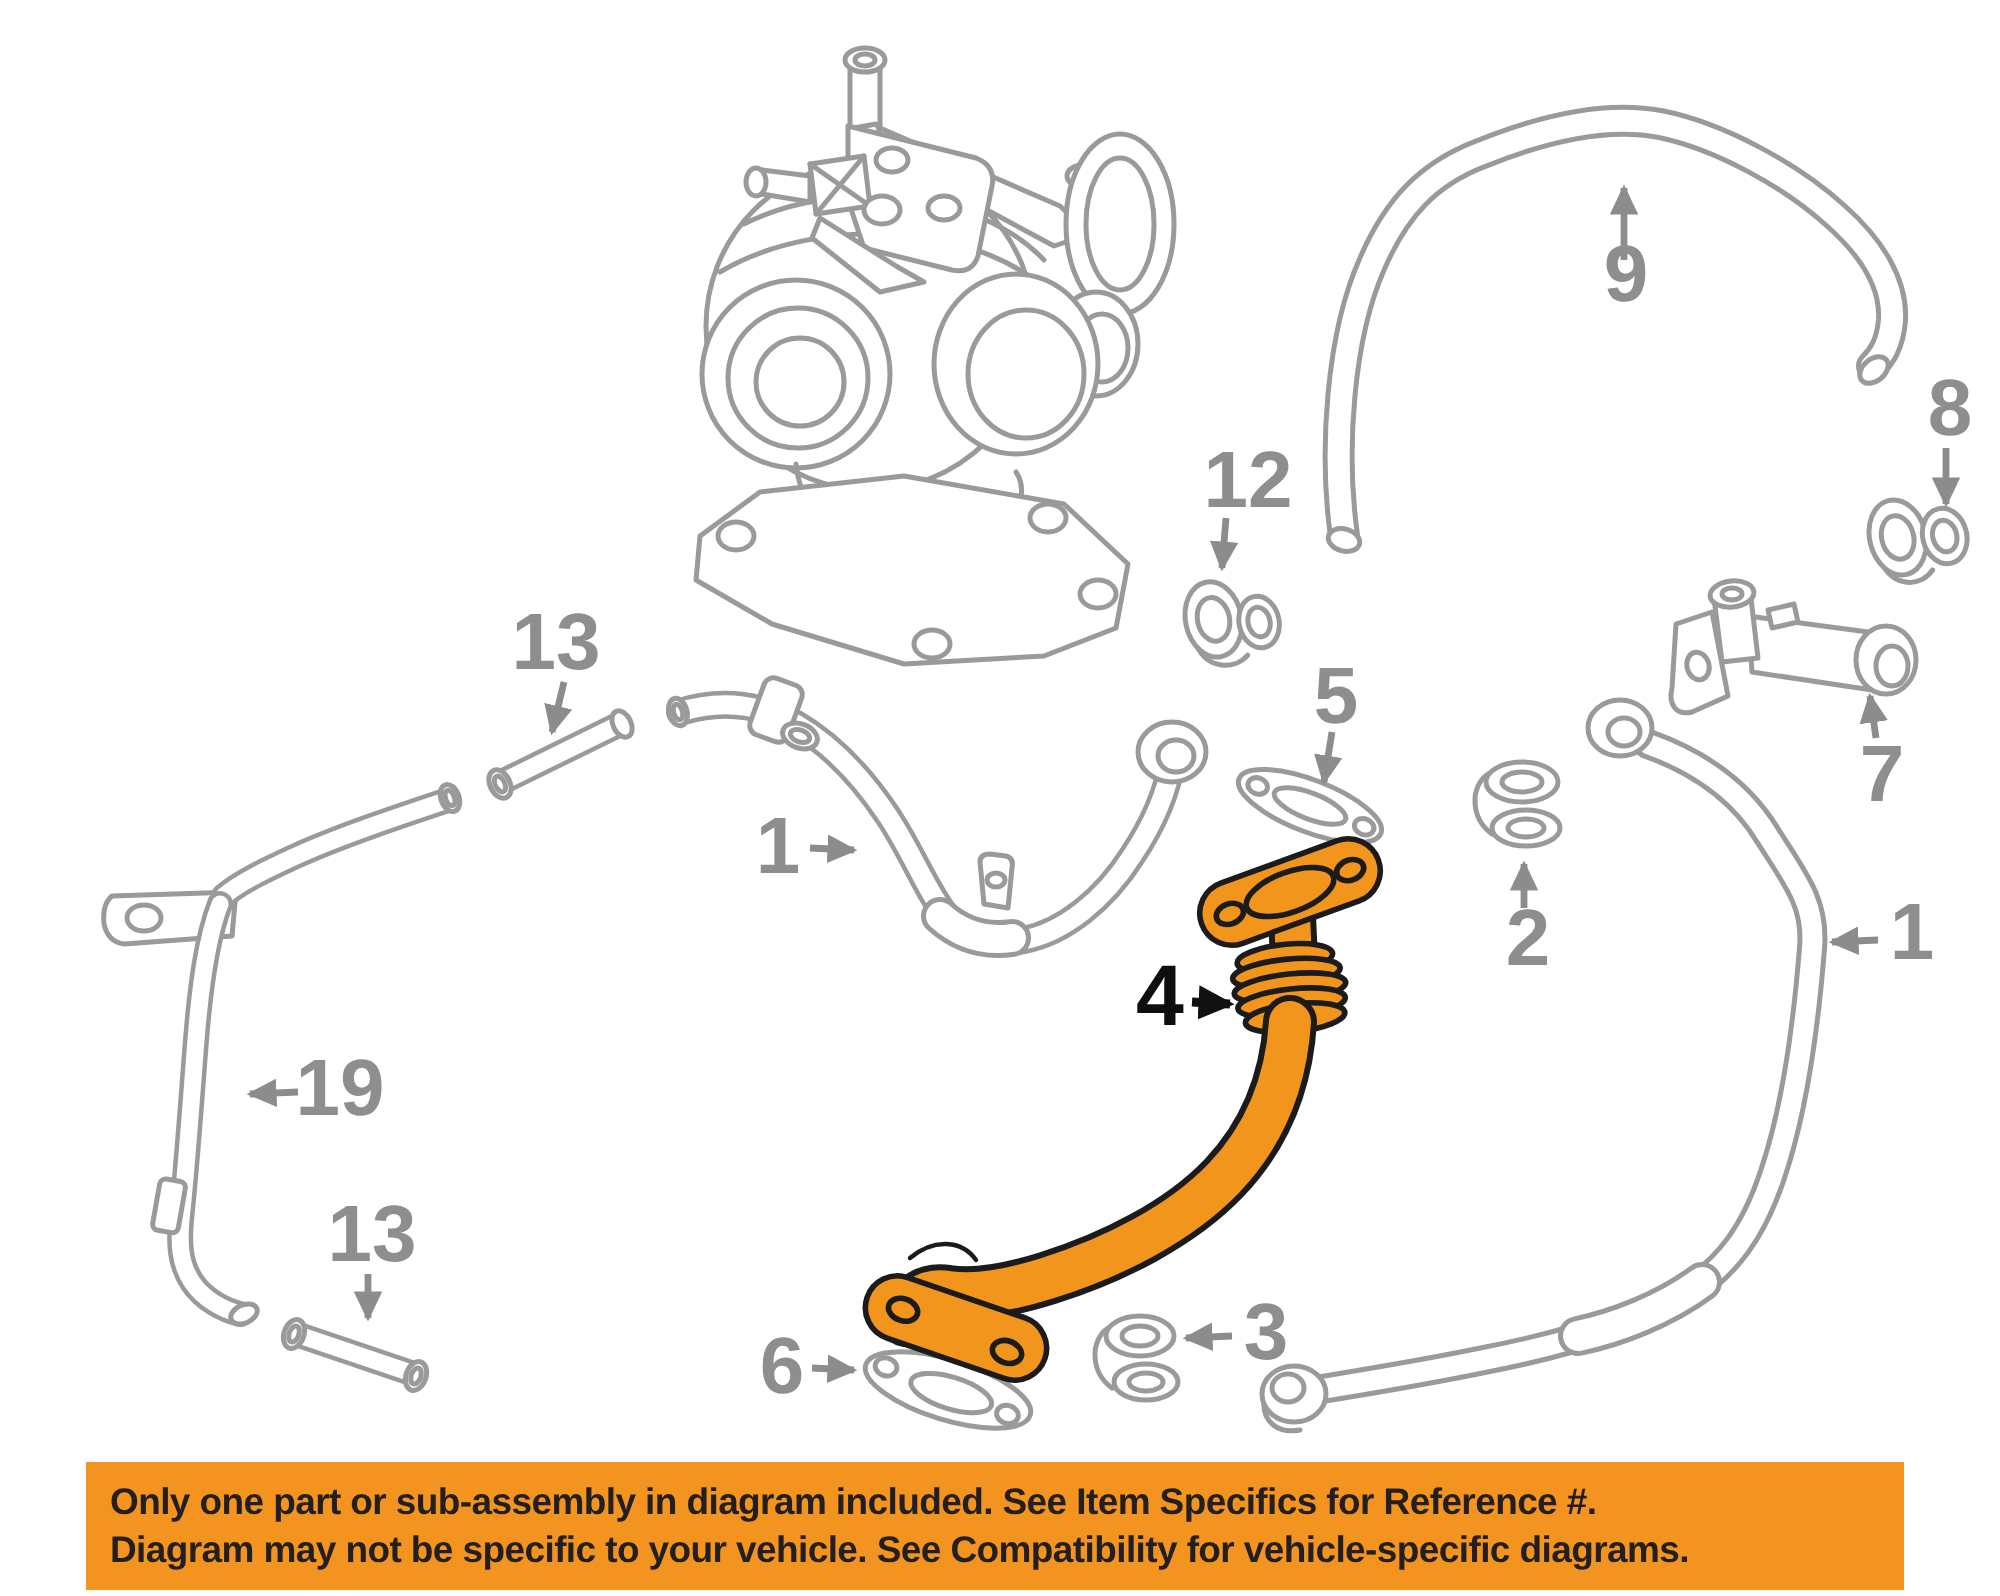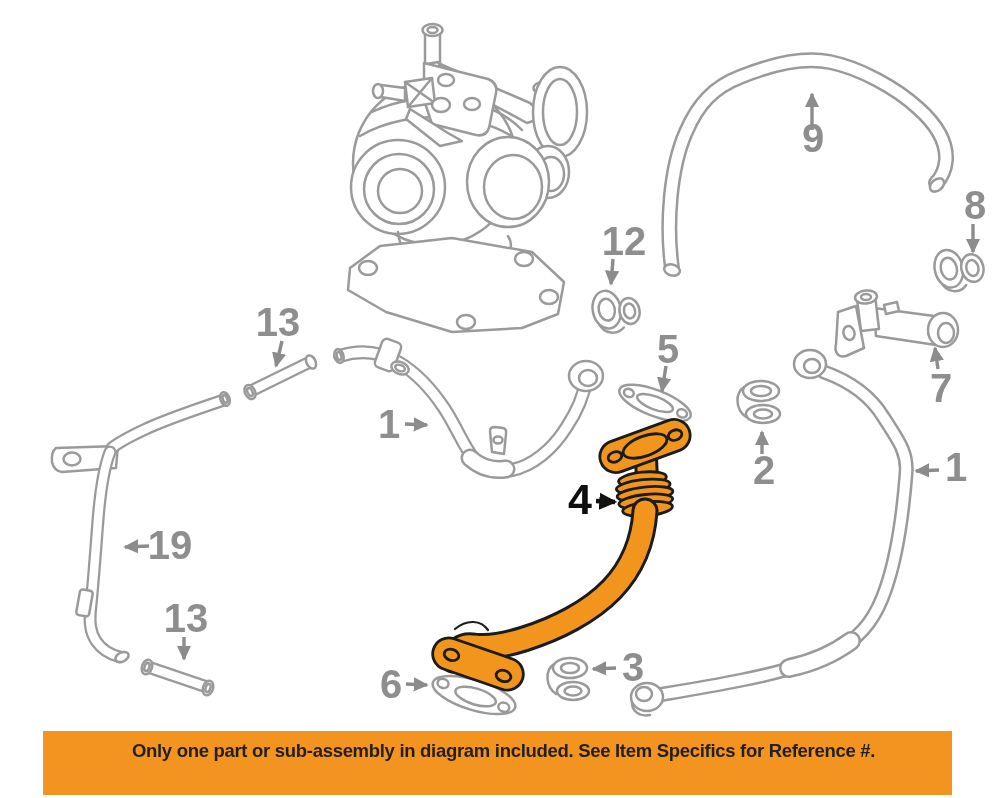--- a/index.html
+++ b/index.html
@@ -21,21 +21,21 @@
   .oc { fill:none; stroke:#1b1b1b; stroke-width:2.2; stroke-linecap:round; }
 
   
   .callout { position:absolute; transform:translate(-50%,-50%);
              font:700 40px "Liberation Sans", sans-serif; color:#8e8e8e;
              user-select:none; white-space:nowrap; }
   .callout.highlight { color:#0e0e0e; font-size:43px; }
 
   
   .banner { position:absolute; left:43px; top:731px; width:909px; height:64px;
-            background:#F2941F; box-sizing:border-box; padding:8px 0 0 12px;text-align:center; }
+            background:#F2941F; box-sizing:border-box; padding:8px 0 0 12px; }
   .banner .bline { font:700 18.5px/24px "Liberation Sans", sans-serif;
                    color:#231F20; letter-spacing:-0.3px; white-space:nowrap; }
 </style>
 </head>
 <body>
 
 <div id="stage">
 
 <svg class="diagram" width="1000" height="798" viewBox="0 0 1000 798">
   <defs>
@@ -295,15 +295,16 @@
   <div class="callout" style="left:764px; top:470px;">2</div>
   <div class="callout highlight" style="left:580px; top:499px;">4</div>
   <div class="callout" style="left:956px; top:467px;">1</div>
   <div class="callout" style="left:170px; top:545px;">19</div>
   <div class="callout" style="left:186px; top:618px;">13</div>
   <div class="callout" style="left:633px; top:667px;">3</div>
   <div class="callout" style="left:391px; top:684px;">6</div>
 
   <div class="banner">
     <div class="bline">Only one part or sub-assembly in diagram included. See Item Specifics for Reference #.</div>
+    <div class="bline">Diagram may not be specific to your vehicle. See Compatibility for vehicle-specific diagrams.</div>
   </div>
 
 </div>
 
 </body></html>

